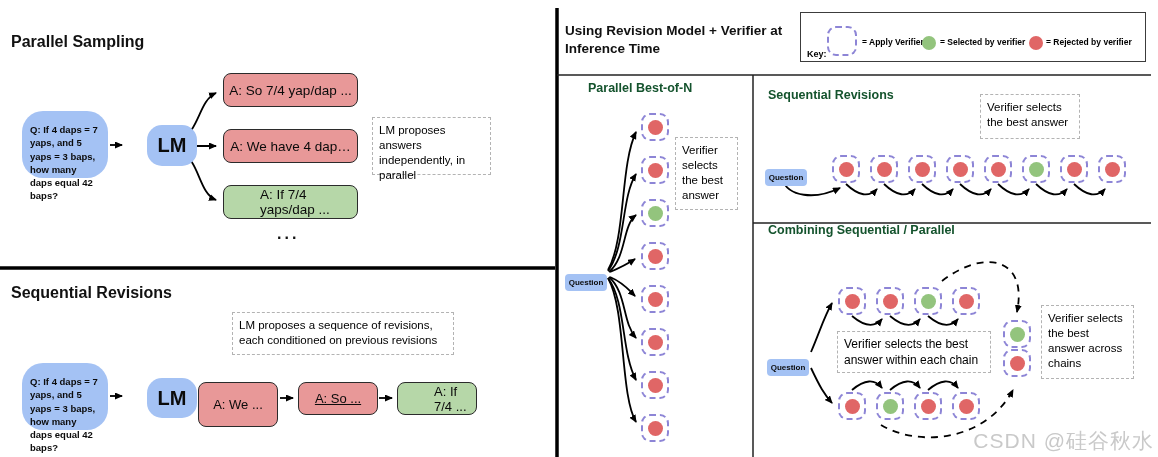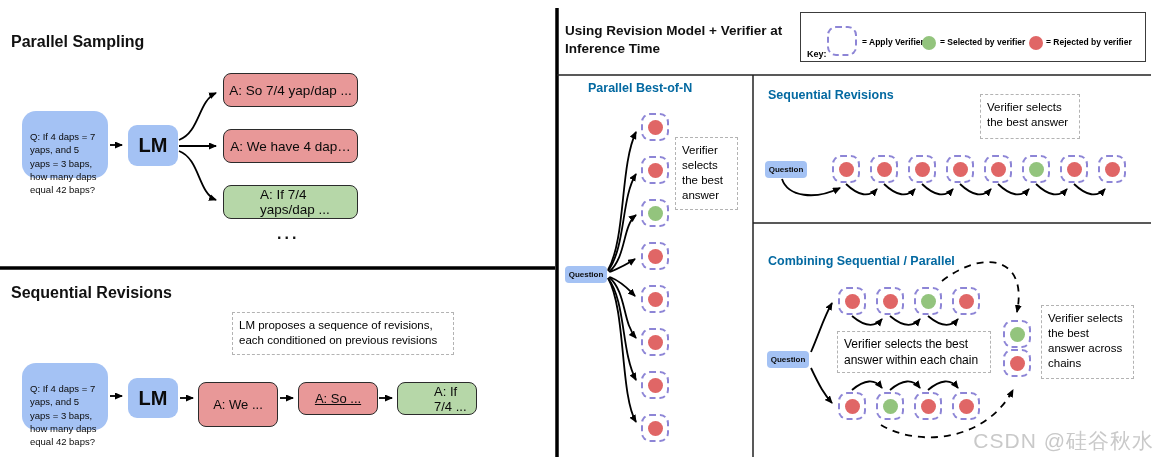--- a/index.html
+++ b/index.html
@@ -4,44 +4,44 @@
 <style>
   html,body{margin:0;padding:0;background:#ffffff;}
   #canvas{
     position:relative;width:1158px;height:457px;background:#ffffff;overflow:hidden;
     font-family:"Liberation Sans","DejaVu Sans",sans-serif;color:#000;
   }
   #connectors{position:absolute;left:0;top:0;width:1158px;height:457px;}
   .abs{position:absolute;}
   .sec-title{font-size:16px;font-weight:bold;color:#111;}
   .main-title{font-size:13.5px;font-weight:bold;line-height:1.3;color:#111;}
-  .panel-title{font-size:12.5px;font-weight:bold;color:#0369a1;}
+  .panel-title{font-size:12.5px;font-weight:bold;color:#14532d;}
   .qbox{
-    background:var(--blue);border-radius:14px;padding:19px 8px;box-sizing:border-box;
-    font-size:9.5px;font-weight:normal;line-height:1.4;color:#0b0b0b;
+    background:var(--blue);border-radius:21px;padding:12px 8px;box-sizing:border-box;
+    font-size:9.5px;font-weight:bold;line-height:1.4;color:#0b0b0b;
   }
   .lmbox{
-    background:var(--blue);border-radius:9px;display:flex;align-items:center;justify-content:center;
-    font-size:20px;font-weight:bold;color:#0b0b0b;
+    background:var(--blue);border-radius:15px;display:flex;align-items:center;justify-content:center;
+    font-size:20px;font-weight:bold;color:#0b0b0b;margin-left:19px;
   }
   .ansbox{
     border:1.4px solid #2b2b2b;border-radius:8px;box-sizing:border-box;
     display:flex;align-items:center;justify-content:center;font-size:13.5px;color:#0b0b0b;
   }
   .ansbox.small{font-size:13px;}
   .status-rejected{background:var(--red-box);}
   .status-selected{background:var(--green-box);padding-left:36px;}
   .note{
     border:1.2px dashed #b3b3b3;box-sizing:border-box;padding:5px 6px;
     font-size:11.5px;line-height:1.3;color:#000;background:#fff;
   }
   .dots{font-size:16px;font-weight:bold;letter-spacing:3px;color:#111;}
   .question-chip{
     background:var(--blue);border-radius:4px;display:flex;align-items:center;justify-content:center;
-    font-size:8px;font-weight:bold;color:#0b0b0b;box-sizing:border-box;
+    font-size:8px;font-weight:bold;color:#0b0b0b;box-sizing:border-box;margin-top:8px;
   }
   .keybox{border:1.5px solid #3c3c3c;box-sizing:border-box;background:#fff;}
   .key-label{font-size:9px;font-weight:bold;}
   .key-item-text{font-size:8.5px;font-weight:bold;white-space:nowrap;}
   .vbox{
     width:28px;height:28px;box-sizing:border-box;border:2px dashed var(--verifier-border);
     border-radius:9px;display:flex;align-items:center;justify-content:center;background:#fff;
     flex:0 0 auto;
   }
   .vbox .dot{width:15px;height:15px;border-radius:50%;}
@@ -135,20 +135,21 @@
   <div class="abs sec-title" style="left:11px;top:33px;">Parallel Sampling</div>
 
   <div class="abs qbox" style="left:22px;top:111px;width:86px;height:67px;">Q:  If 4 daps = 7 yaps, and 5 yaps = 3 baps, how many daps equal 42 baps?</div>
 
   <div class="abs lmbox" style="left:128px;top:125px;width:50px;height:41px;">LM</div>
 
   <div class="abs ansbox status-rejected" style="left:223px;top:73px;width:135px;height:34px;">A: So 7/4 yap/dap ...</div>
   <div class="abs ansbox status-rejected" style="left:223px;top:129px;width:135px;height:34px;">A: We have 4 dap…</div>
   <div class="abs ansbox status-selected" style="left:223px;top:185px;width:135px;height:34px;">A: If 7/4 yaps/dap ...</div>
 
+  <div class="abs note" style="left:372px;top:117px;width:119px;height:58px;">LM proposes answers independently, in parallel</div>
 
   <div class="abs dots" style="left:277px;top:225px;">...</div>
 
   <div class="abs sec-title" style="left:11px;top:284px;">Sequential Revisions</div>
 
   <div class="abs note" style="left:232px;top:312px;width:222px;height:43px;">LM proposes a sequence of revisions, each conditioned on previous revisions</div>
 
   <div class="abs qbox" style="left:22px;top:363px;width:86px;height:67px;">Q:  If 4 daps = 7 yaps, and 5 yaps = 3 baps, how many daps equal 42 baps?</div>
 
   <div class="abs lmbox" style="left:128px;top:378px;width:50px;height:40px;">LM</div>
@@ -222,21 +223,21 @@
         <div class="dot"></div>
       </div>
       <div class="vbox rejected">
         <div class="dot"></div>
       </div>
       <div class="vbox rejected">
         <div class="dot"></div>
       </div>
     </div>
 
-  <div class="abs panel-title" style="left:768px;top:254px;text-align:right;">Combining Sequential / Parallel</div>
+  <div class="abs panel-title" style="left:768px;top:223px;text-align:right;">Combining Sequential / Parallel</div>
   <div class="abs question-chip" style="left:767px;top:351px;width:42px;height:17px;">Question</div>
   <div class="abs node-row" style="left:838px;top:287px;">
       <div class="vbox rejected">
         <div class="dot"></div>
       </div>
       <div class="vbox rejected">
         <div class="dot"></div>
       </div>
       <div class="vbox selected">
         <div class="dot"></div>

